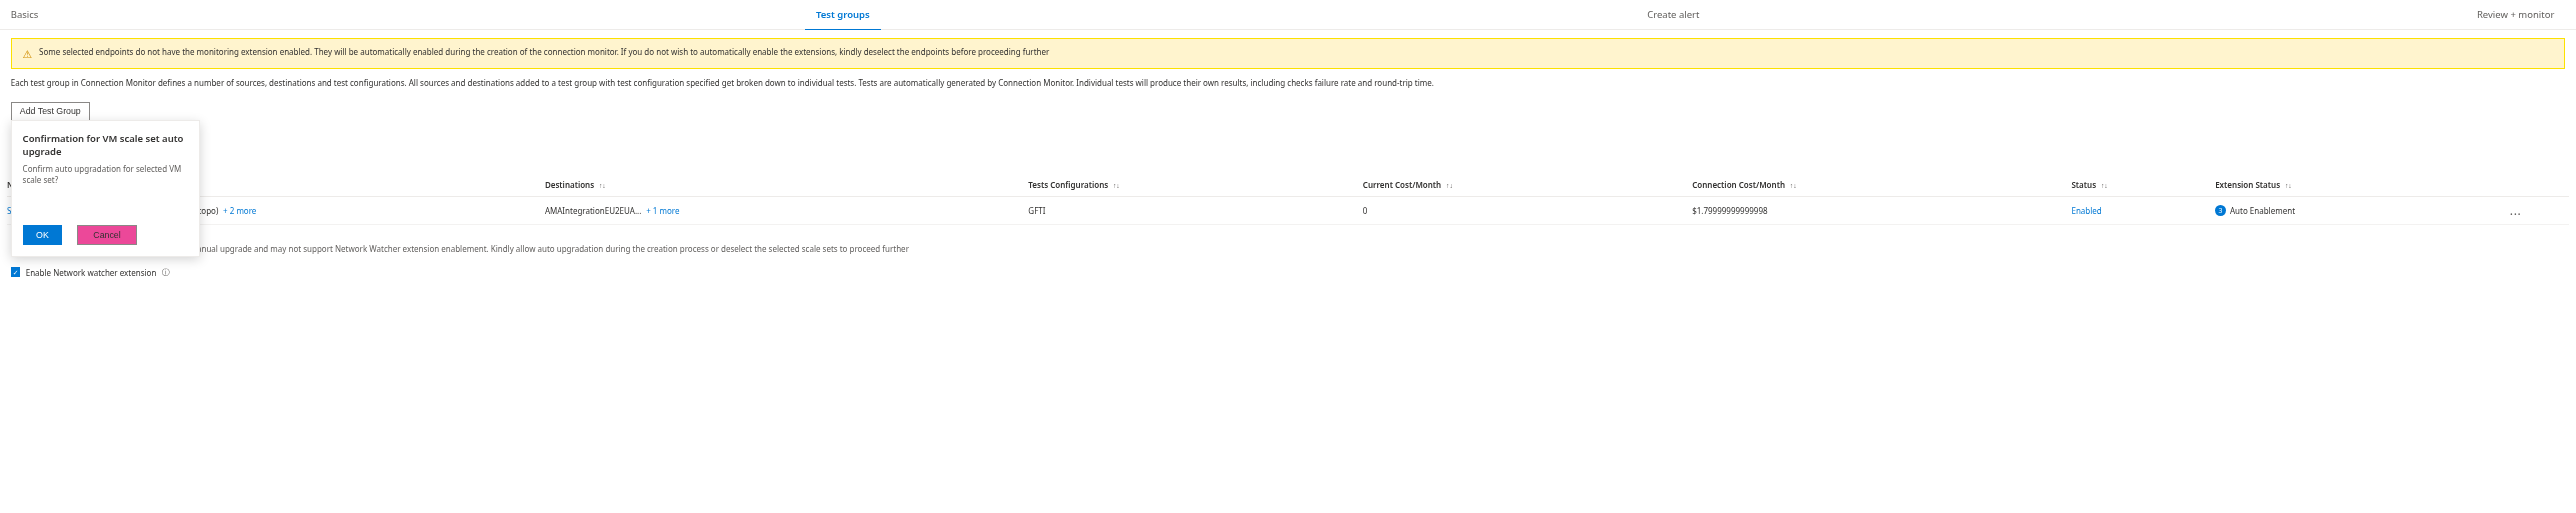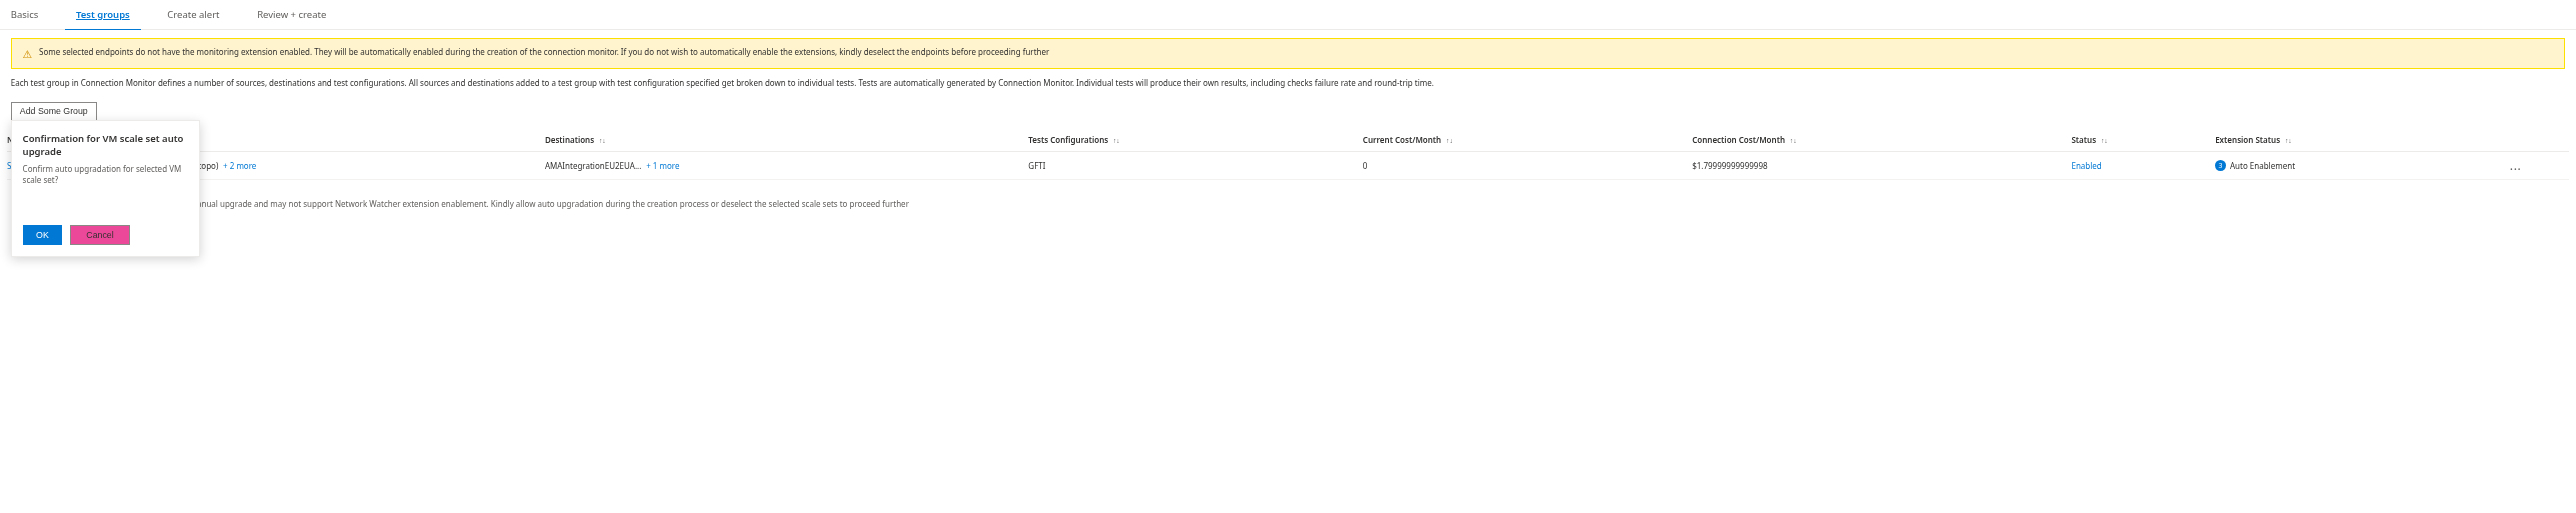--- a/index.html
+++ b/index.html
@@ -11,38 +11,38 @@
       min-width: 811px;
     }
 
     
     .tabs-bar {
       display: flex;
       align-items: center;
       border-bottom: 0.7px solid #edebe9;
       padding: 0 10.8px;
       height: 30px;
-      gap: 16px;
+      gap: 5px;
+      justify-content: space-between;
     }
     .tab-item {
       padding: 0 10.8px;
       height: 30px;
       display: flex;
       align-items: center;
       cursor: pointer;
       font-size: 9.5px;
       color: #605e5c;
       border-bottom: 1.4px solid transparent;
       position: relative;
     }
     .tab-item.active {
       color: #0078d4;
       border-bottom: 1.4px solid #0078d4;
       font-weight: 600;
-      text-decoration: underline;
     }
     .tab-item:first-child {
       padding-left: 0;
     }
 
     
     .warning-banner {
       background: #fff4ce;
       border: 0.7px solid #fce100;
       padding: 6.8px 10.8px;
@@ -77,20 +77,21 @@
       background: #fff;
       padding: 3.4px 8px;
       font-size: 8.8px;
       cursor: pointer;
       color: #323130;
     }
 
     
     .table-container {
       padding: 0 7px;
+      margin-top: 45px;
     }
     .data-table {
       width: 100%;
       border-collapse: collapse;
       font-size: 8px;
     }
     .data-table thead tr {
       border-bottom: 0.7px solid #edebe9;
     }
     .data-table th {
@@ -204,21 +205,21 @@
       color: #323130;
       margin-bottom: 5.4px;
     }
     .modal-body {
       font-size: 8px;
       color: #605e5c;
       margin-bottom: 3px;
     }
     .modal-footer {
       display: flex;
-      gap: 8px;
+      gap: 15px;
       margin-top: 40px;
     }
     .btn-primary {
       background: #0078d4;
       color: #fff;
       border: none;
       padding: 4px 13.5px;
       font-size: 8.8px;
       cursor: pointer;
     }
@@ -244,35 +245,35 @@
   <div class="tab-item">
     <span>Basics</span>
   </div>
   <div class="tab-item active">
     <span>Test groups</span>
   </div>
   <div class="tab-item">
     <span>Create alert</span>
   </div>
   <div class="tab-item">
-    <span>Review + create</span>
+    <span>Review + monitor</span>
   </div>
 </div>
 
 <div class="warning-banner">
   <span class="warning-icon">⚠</span>
   <span>Some selected endpoints do not have the monitoring extension enabled. They will be automatically enabled during the creation of the connection monitor. If you do not wish to automatically enable the extensions, kindly deselect the endpoints before proceeding further</span>
 </div>
 
 <div class="description-text">
   <span>Each test group in Connection Monitor defines a number of sources, destinations and test configurations. All sources and destinations added to a test group with test configuration specified get broken down to individual tests. Tests are automatically generated by Connection Monitor. Individual tests will produce their own results, including checks failure rate and round-trip time.</span>
 </div>
 
 <div class="toolbar">
-  <button class="btn-default">Add Some Group</button>
+  <button class="btn-default">Add Test Group</button>
 </div>
 
 <div class="table-container">
   <table class="data-table">
     <thead>
       <tr>
         <th>
           <span>Name</span>
           <span class="sort-icon">↑↓</span>
         </th>

